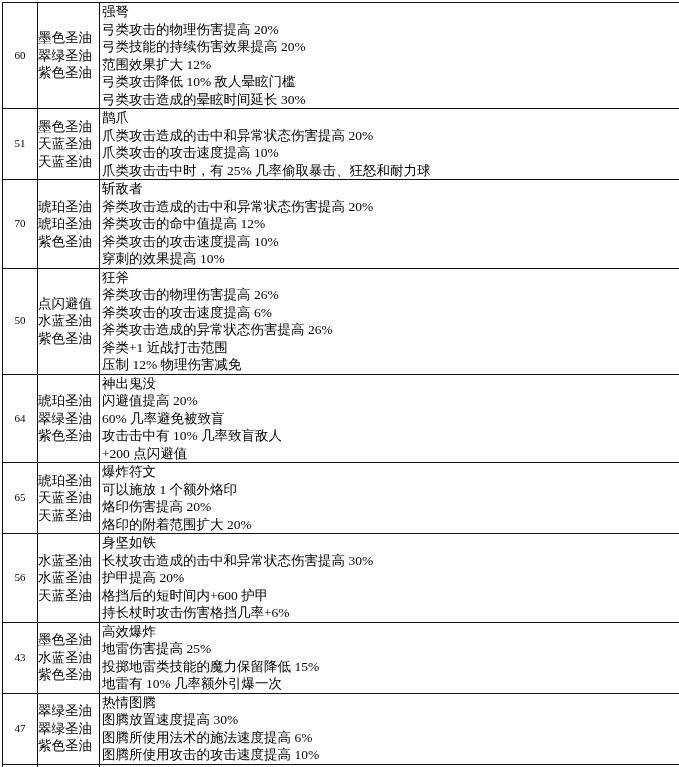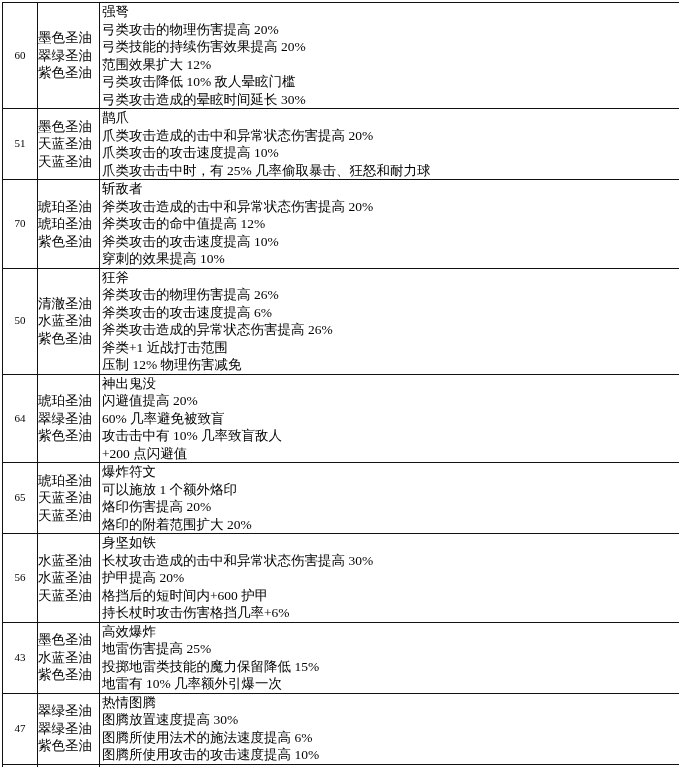--- a/index.html
+++ b/index.html
@@ -99,21 +99,21 @@
           <div>斩敌者</div>
           <div>斧类攻击造成的击中和异常状态伤害提高 20%</div>
           <div>斧类攻击的命中值提高 12%</div>
           <div>斧类攻击的攻击速度提高 10%</div>
           <div>穿刺的效果提高 10%</div>
         </td>
       </tr>
       <tr>
         <td class="c-num">50</td>
         <td class="c-oils">
-          <div>清澈圣油</div>
+          <div>点闪避值</div>
           <div>水蓝圣油</div>
           <div>紫色圣油</div>
         </td>
         <td class="c-fx">
           <div>狂斧</div>
           <div>斧类攻击的物理伤害提高 26%</div>
           <div>斧类攻击的攻击速度提高 6%</div>
           <div>斧类攻击造成的异常状态伤害提高 26%</div>
           <div>斧类+1 近战打击范围</div>
           <div>压制 12% 物理伤害减免</div>

